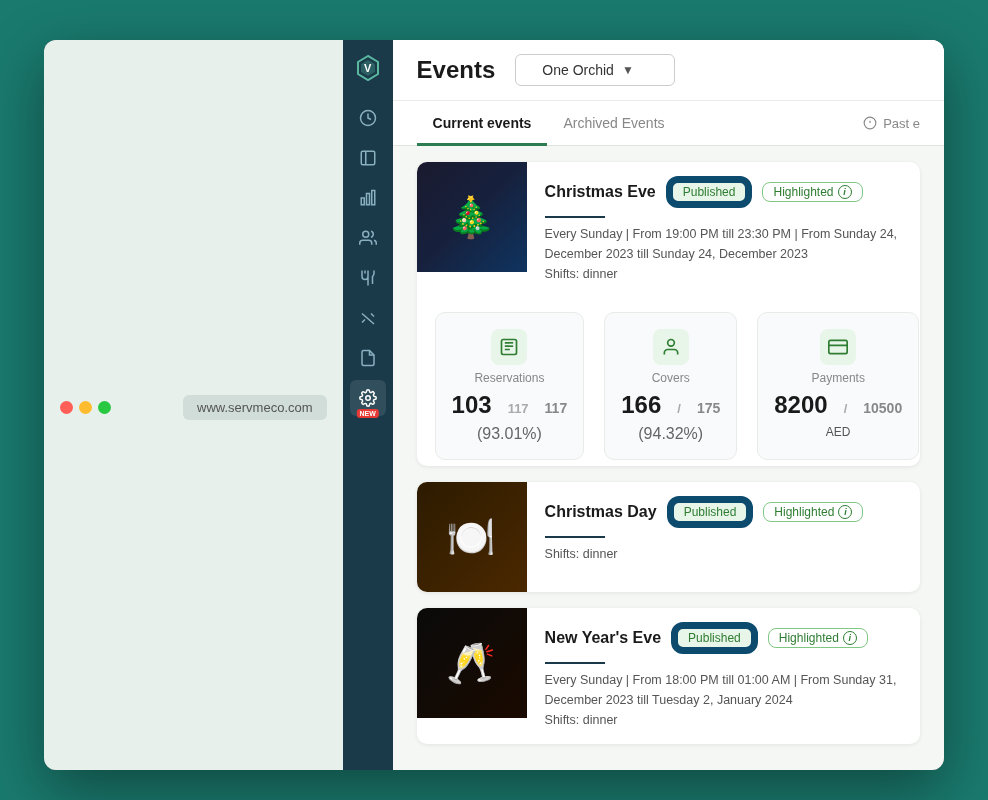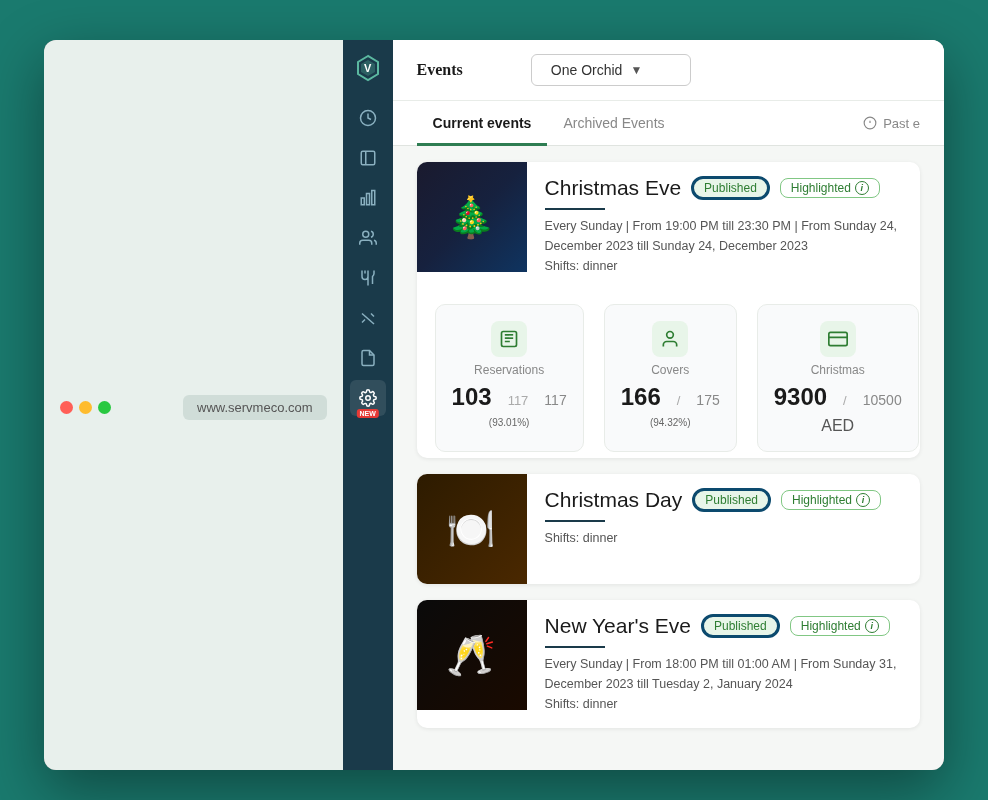--- a/index.html
+++ b/index.html
@@ -126,38 +126,36 @@
     .header {
       background: #fff;
       padding: 14px 24px;
       display: flex;
       align-items: center;
       gap: 20px;
       border-bottom: 1px solid #e8ece8;
       flex-shrink: 0;
     }
     .page-title {
-      font-size: 16px;
+      font-size: 24px;
       font-weight: 600;
       color: #1a1a1a;
-      font-family: Liberation Serif, serif;
     }
     .venue-selector {
       display: flex;
       align-items: center;
       gap: 8px;
       border: 1px solid #ccc;
       border-radius: 6px;
-      padding: 7px 19px;
+      padding: 7px 26px;
       background: #fff;
       font-size: 14px;
       color: #333;
       cursor: pointer;
       min-width: 160px;
-      margin-left: 48px;
     }
     .venue-selector .chevron { color: #555; font-size: 12px; }
 
     
     .tabs {
       background: #fff;
       display: flex;
       align-items: center;
       padding: 0 24px;
       border-bottom: 1px solid #e0e4e0;
@@ -221,28 +219,28 @@
       flex: 1;
       padding: 14px 18px;
     }
     .event-title-row {
       display: flex;
       align-items: center;
       gap: 10px;
       margin-bottom: 8px;
     }
     .event-title {
-      font-size: 21px;
-      font-weight: 400;
+      font-size: 16px;
+      font-weight: 700;
       color: #1a1a1a;
     }
     .badge-published {
       background: #e8f5e9;
       color: #2e7d32;
-      border: 3px solid #0c4a6e;
+      border: 7px solid #0c4a6e;
       border-radius: 12px;
       padding: 2px 10px;
       font-size: 12px;
       font-weight: 500;
     }
     .badge-highlighted {
       background: transparent;
       color: #2e7d32;
       border: 1px solid #81c784;
       border-radius: 8px;
@@ -310,31 +308,31 @@
       font-size: 12px;
       color: #888;
     }
     .stat-value {
       font-size: 24px;
       font-weight: 700;
       color: #1a1a1a;
     }
     .stat-value .denom {
       font-size: 14px;
-      font-weight: 400;
+      font-weight: 700;
       color: #888;
       margin-left: 16px;
     }
     .stat-percent {
-      font-size: 10px;
+      font-size: 16px;
       color: #666;
       text-align: right;
     }
     .stat-currency {
-      font-size: 16px;
+      font-size: 12px;
       color: #555;
     }
 
     
     .img-christmas-eve {
       background: linear-gradient(135deg, #1a1a2e 0%, #16213e 50%, #0f3460 100%);
       position: relative;
     }
     .img-christmas-eve::after {
       content: '🎄';
@@ -512,23 +510,23 @@
               </span>
               <span class="stat-percent">(94.32%)</span>
             </div>
             <div class="stat-card">
               <div class="stat-icon">
                 <svg width="20" height="20" viewBox="0 0 24 24" fill="none" stroke="#2e7d32" stroke-width="2">
                   <rect x="1" y="4" width="22" height="16" rx="2"></rect>
                     <line x1="1" y1="10" x2="23" y2="10"></line>
                 </svg>
               </div>
-              <span class="stat-label">Christmas</span>
+              <span class="stat-label">Payments</span>
               <span class="stat-value">
-                <span>9300</span><span class="denom" style="font-size:13px;color:#aaa;">/</span><span class="denom">10500</span>
+                <span>8200</span><span class="denom" style="font-size:13px;color:#aaa;">/</span><span class="denom">10500</span>
               </span>
               <span class="stat-currency">AED</span>
             </div>
           </div>
         </div>
 
         <div class="event-card">
           <div class="event-header">
             <div class="event-image img-christmas-day"></div>
             <div class="event-info">

